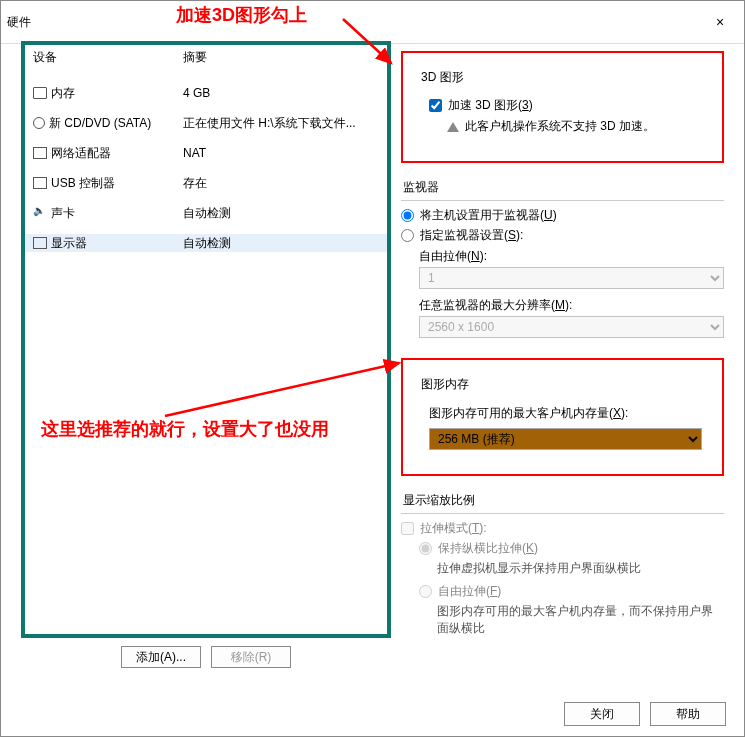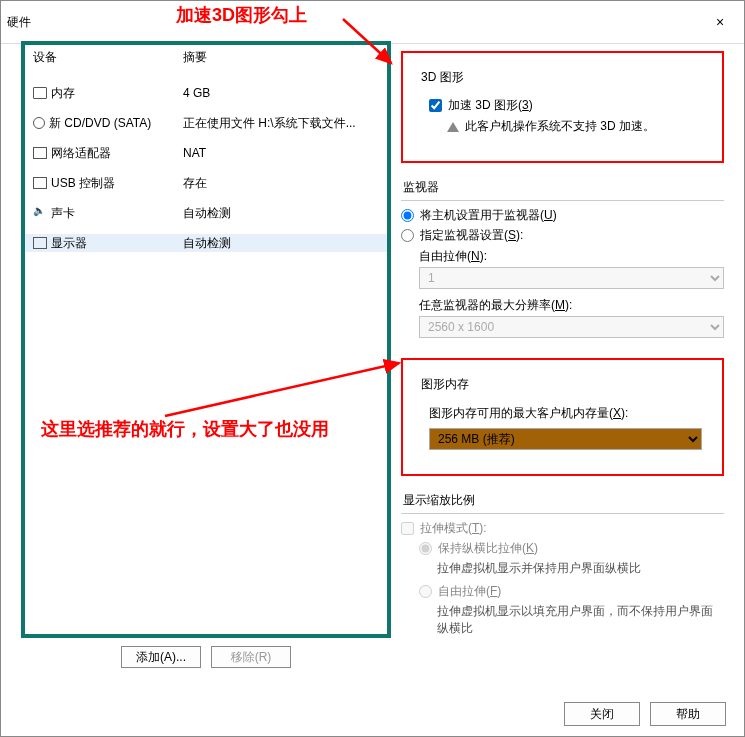--- a/index.html
+++ b/index.html
@@ -218,21 +218,21 @@
         <div class="indent">
           <div class="rbrow">
             <input type="radio" name="scalerb" checked="" disabled="" style="">
             <span class="lbl" style="color:#888"><span>保持纵横比拉伸(</span><span class="ul">K</span><span>)</span></span>
           </div>
           <div class="hint gray">拉伸虚拟机显示并保持用户界面纵横比</div>
           <div class="rbrow">
             <input type="radio" name="scalerb" disabled="" style="">
             <span class="lbl" style="color:#888"><span>自由拉伸(</span><span class="ul">F</span><span>)</span></span>
           </div>
-          <div class="hint gray">拉伸虚拟机显示以填充用户界面，而不保持用户界面纵横比</div>
+          <div class="hint gray">图形内存可用的最大客户机内存量，而不保持用户界面纵横比</div>
         </div>
       </div>
 
     </div>
   </div>
 
   <div class="bottom-bar">
     <button>关闭</button>
     <button>帮助</button>
   </div>

